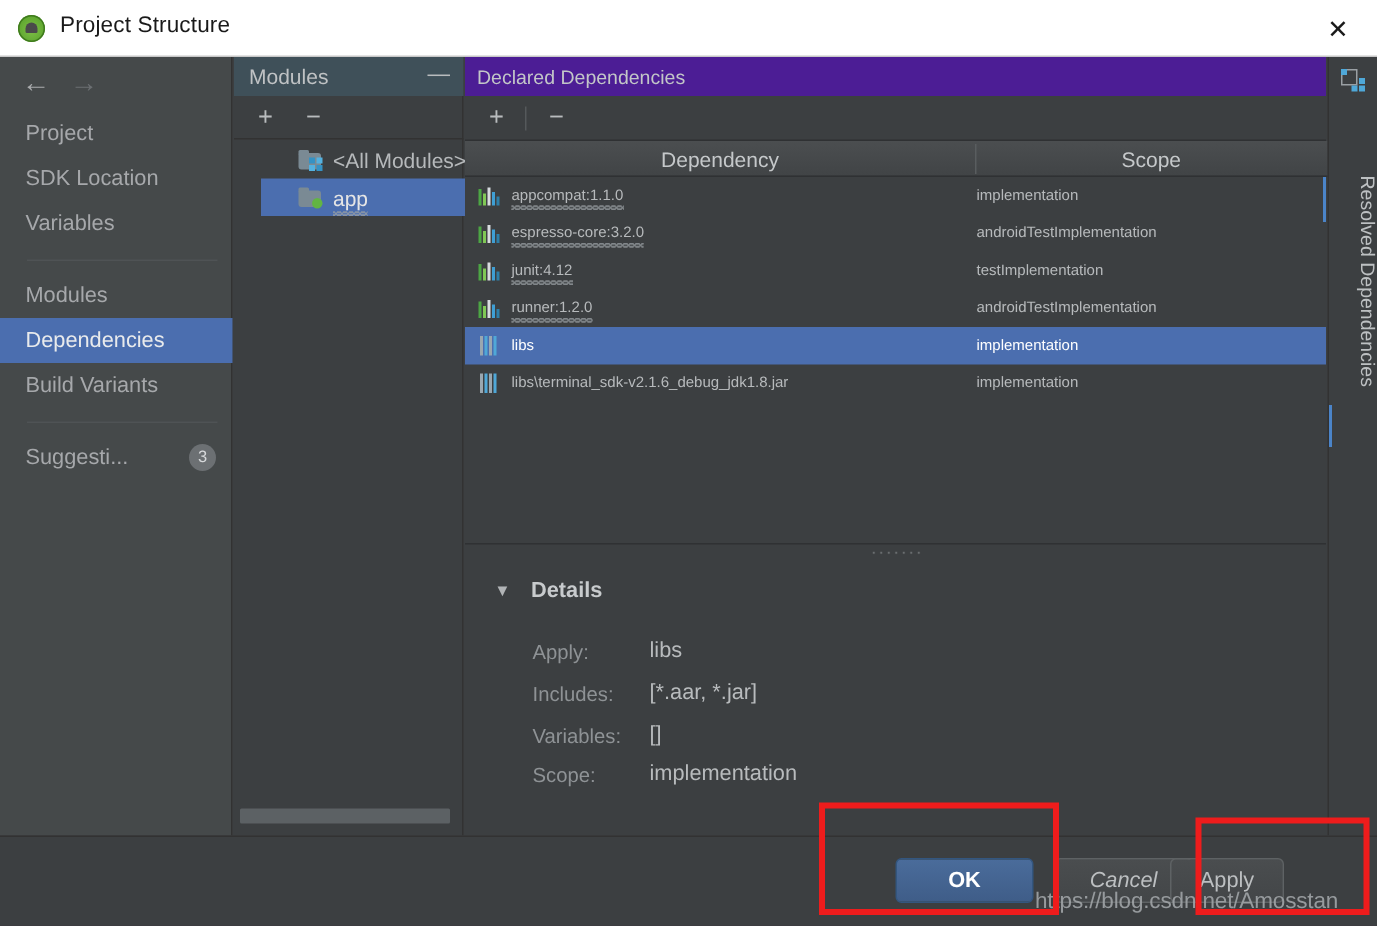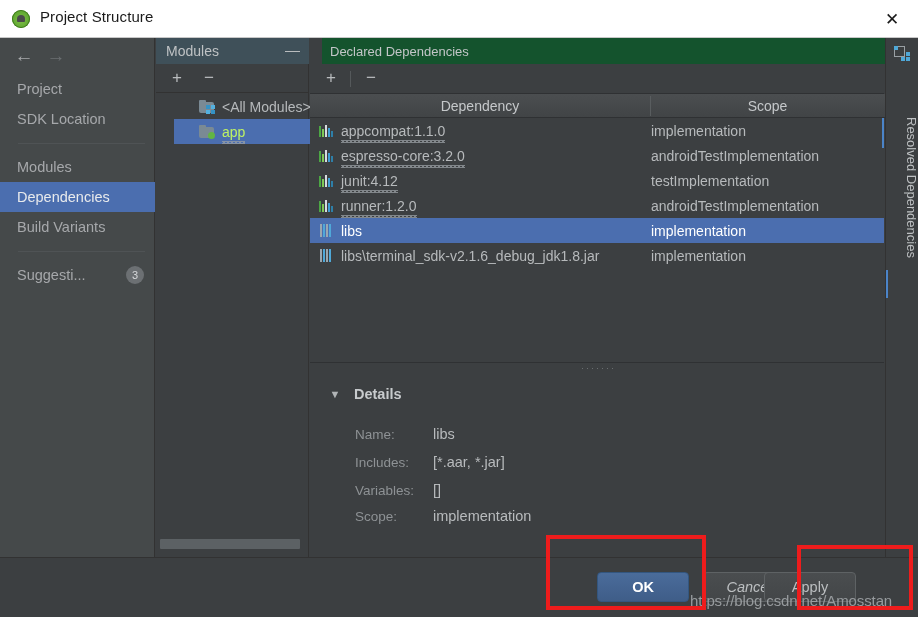--- a/index.html
+++ b/index.html
@@ -137,21 +137,21 @@
   }
   .modules-toolbar .plus  { left: 10px; }
   .modules-toolbar .minus { left: 42px; }
 
   .modules-tree { position: absolute; left: 0; top: 56px; width: 153px; padding-left: 18px; }
   .mrow {
     height: 25px; display: flex; align-items: center;
     padding-left: 25px; font-size: 14px; color: #b6b9bb;
     box-sizing: border-box; cursor: default; position: relative;
   }
-  .mrow.selected { background: #4b6eaf; color: #bef264; }
+  .mrow.selected { background: #4b6eaf; color: #e5e5e5; }
   .folder-ic {
     position: relative;
     width: 16px; height: 13px; margin-right: 7px; flex: 0 0 auto;
   }
   .folder-ic .fbody {
     position: absolute; left: 0; top: 2px;
     width: 15px; height: 11px; border-radius: 1px 2px 2px 2px;
     background: #7a8a94;
   }
   .folder-ic .ftab {
@@ -192,22 +192,22 @@
   }
 
   
   .dep-panel {
     position: absolute; left: 310px; top: 0;
     width: 574px; height: 519px;
     background: #3c3f41;
     box-sizing: border-box;
   }
   .dep-head {
-    position: absolute; left: 12px; top: 0; width: 574px; height: 26px;
-    background: #14532d;
+    position: absolute; left: 0; top: 0; width: 574px; height: 26px;
+    background: #4c1d95;
     display: flex; align-items: center;
     box-sizing: border-box;
   }
   .dep-head .label { margin-left: 8px; font-size: 13px; color: #c3c6c8; }
   .dep-toolbar {
     position: absolute; left: 0; top: 26px; width: 574px; height: 30px;
     border-bottom: 1px solid #2f3133;
     box-sizing: border-box;
   }
   .dep-toolbar .plus  { left: 10px; }
@@ -232,21 +232,21 @@
   .th.scope { left: 341px; width: 233px; }
   .th-div {
     position: absolute; left: 340px; top: 2px;
     width: 1px; height: 20px; background: #595d5f;
   }
 
   .table-body { position: absolute; left: 0; top: 80px; width: 574px; height: 244px; }
   .trow {
     position: relative; height: 25px;
     display: flex; align-items: center;
-    font-size: 14px; color: #b7babc;
+    font-size: 10px; color: #b7babc;
     cursor: default;
   }
   .trow.selected { background: #4b6eaf; color: #ffffff; }
   .trow .cell-dep {
     position: absolute; left: 9px; top: 0; height: 25px;
     display: flex; align-items: center;
   }
   .trow .cell-scope {
     position: absolute; left: 341px; top: 0; height: 25px;
     display: flex; align-items: center;
@@ -356,21 +356,21 @@
     box-sizing: border-box;
   }
   .btn.primary {
     background: linear-gradient(#4a6c9b, #3f5d88);
     border-color: #33567f;
     color: #ffffff;
     font-weight: bold;
   }
   .btn.ok     { left: 597px; width: 92px; }
   .btn.cancel { left: 703px; width: 92px; font-style: italic; }
-  .btn.apply  { left: 764px; width: 92px; }
+  .btn.apply  { left: 780px; width: 76px; }
 
   .watermark {
     position: absolute; left: 690px; top: 592px;
     font-size: 15px; color: #9ea2a5;
     opacity: .92;
     white-space: nowrap;
     letter-spacing: -.1px;
   }
 
   
@@ -397,20 +397,21 @@
   <div class="body-area">
 
     <div class="leftnav">
       <div class="navbtns">
         <div class="arrow back">←</div>
         <div class="arrow fwd">→</div>
       </div>
       <div class="navlist">
         <div class="navitem">Project</div>
         <div class="navitem">SDK Location</div>
+        <div class="navitem">Variables</div>
         <div class="navgap">
             <div class="rule"></div>
           </div>
         <div class="navitem">Modules</div>
         <div class="navitem selected">Dependencies</div>
         <div class="navitem">Build Variants</div>
         <div class="navgap">
             <div class="rule"></div>
           </div>
         <div class="navitem">
@@ -554,21 +555,21 @@
       <div class="splitter">
         <div class="grip"></div>
       </div>
 
       <div class="details">
         <div class="details-head">
           <span class="caret">▼</span>
           <span class="details-title">Details</span>
         </div>
         <div class="detail-row" style="top:48px">
-          <span class="detail-key">Name:</span>
+          <span class="detail-key">Apply:</span>
           <span class="detail-val">libs</span>
         </div>
         <div class="detail-row" style="top:76px">
           <span class="detail-key">Includes:</span>
           <span class="detail-val">[*.aar, *.jar]</span>
         </div>
         <div class="detail-row" style="top:104px">
           <span class="detail-key">Variables:</span>
           <span class="detail-val">[]</span>
         </div>

